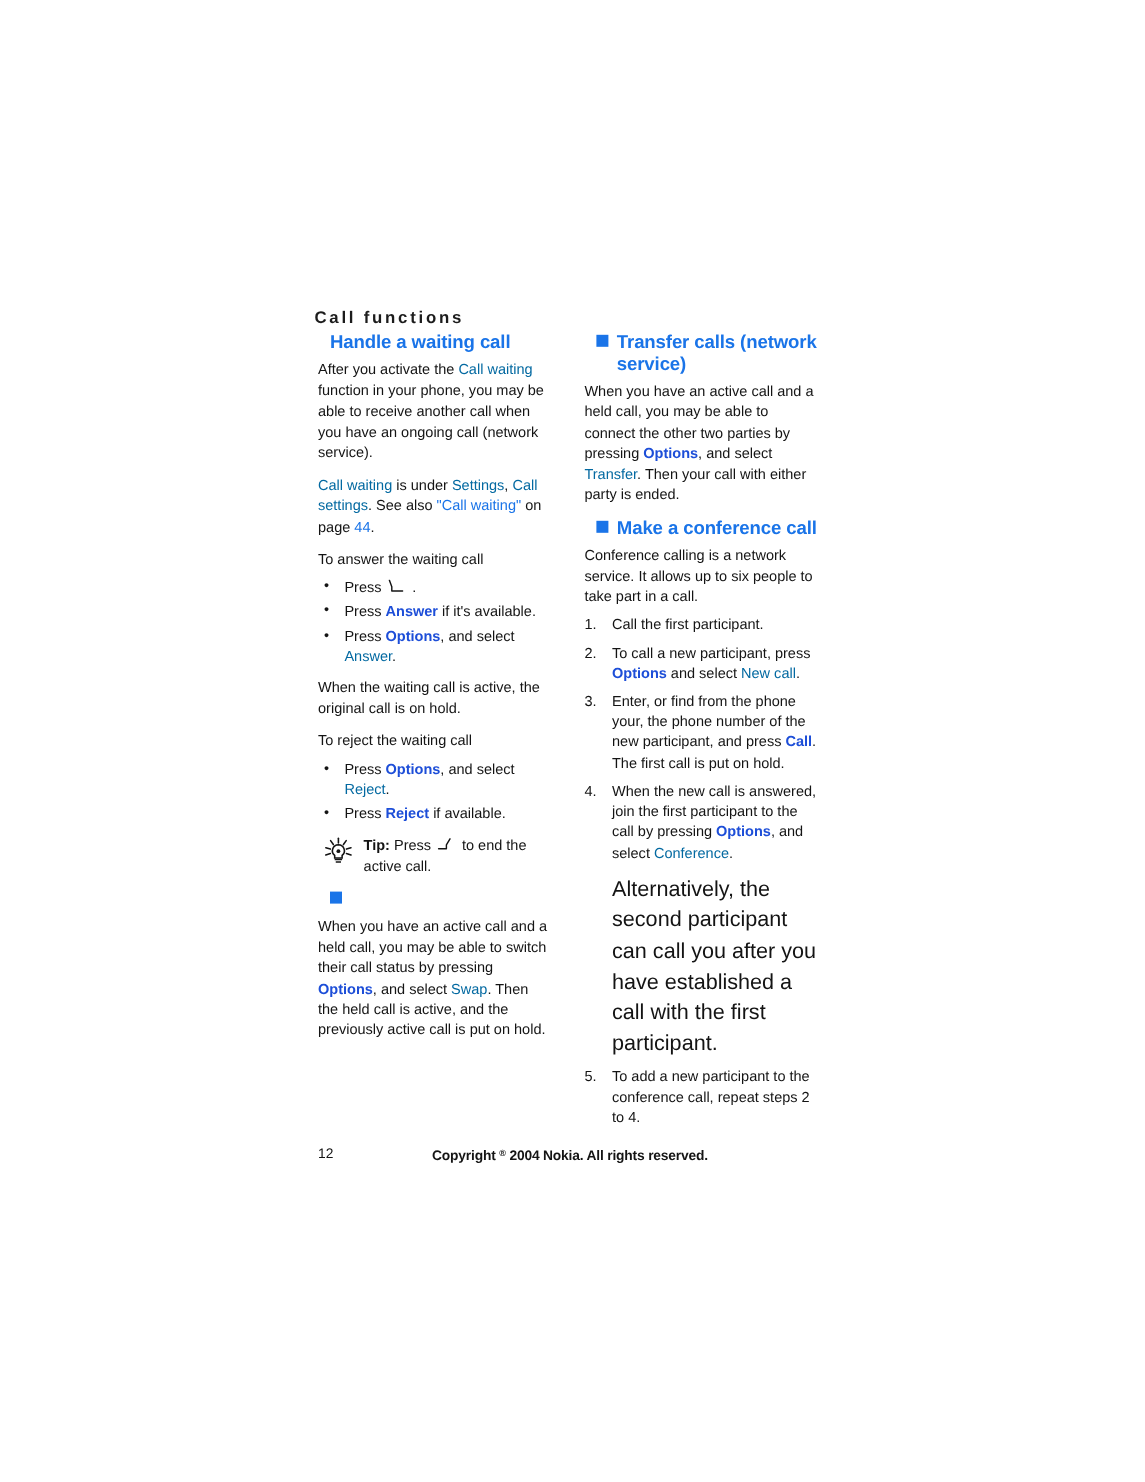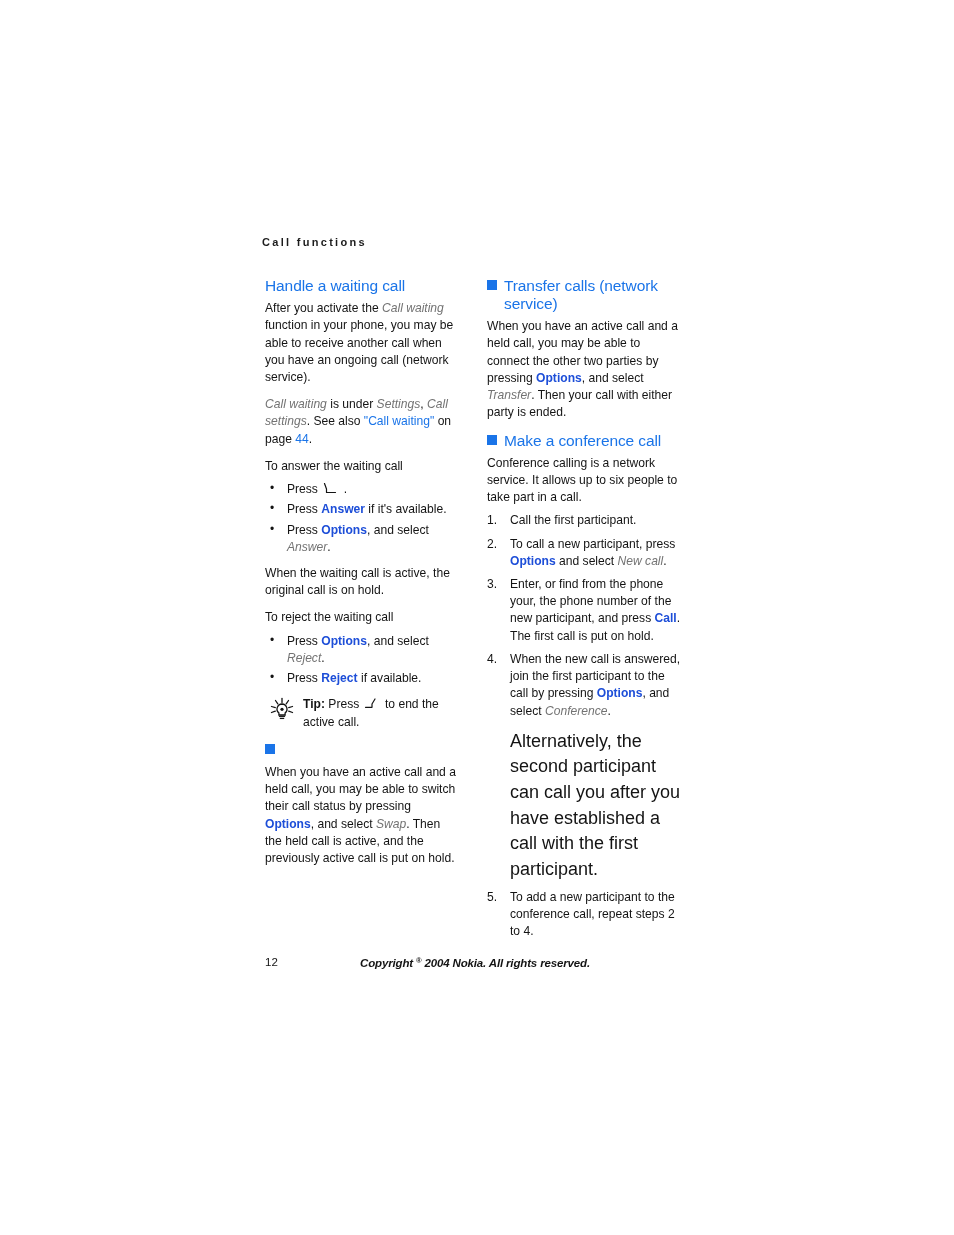--- a/index.html
+++ b/index.html
@@ -20,22 +20,22 @@
     position: absolute;
     left: 0; top: 0;
     width: 954px;
     height: 1235px;
   }
 
   
   .running-header {
     position: absolute;
     left: 262px;
-    top: 236px;
-    font-size: 11px;
+    top: 256px;
+    font-size: 14px;
     letter-spacing: 2.3px;
     font-weight: bold;
     color: #1c1c1c;
   }
 
   
   .columns {
     position: absolute;
     left: 265px;
     top: 277px;
@@ -44,23 +44,23 @@
   .col {
     position: absolute;
     top: 0;
     width: 194px;
   }
   .col-left  { left: 0px; }
   .col-right { left: 222px; }
 
   
   h2.heading {
-    margin: 0 0 5px 0;
+    margin: 0 0 5px 10px;
     font-size: 15.5px;
-    font-weight: normal;
+    font-weight: bold;
     color: #1a74e8;
     line-height: 1.17;
     letter-spacing: -0.1px;
   }
   h2.heading.marked {
     padding-left: 17px;
     text-indent: -17px;
   }
   .sq {
     display: inline-block;
@@ -77,21 +77,21 @@
   p.para {
     margin: 0 0 10px 0;
     font-size: 12.1px;
     line-height: 1.425;
     color: #141414;
   }
   p.tight { margin-bottom: 6px; }
 
   
   .g   { color: #1d4ed8; font-weight: bold; }       
-  .gi  { color: #737373; font-style: italic; }      
+  .gi  { color: #0369a1; }      
   .b   { color: #1a74e8; }
 
   
   ul.blist {
     margin: 0 0 9px 0;
     padding: 0;
     list-style: none;
   }
   ul.blist li {
     position: relative;
@@ -183,21 +183,20 @@
   .footer .copy {
     position: absolute;
     left: 0;
     top: 0;
     width: 420px;
     text-align: center;
     font-size: 11.5px;
     font-weight: bold;
     color: #141414;
     letter-spacing: -0.15px;
-    font-style: italic;
   }
   .footer .copy sup {
     font-size: 7.5px;
     vertical-align: 4px;
   }
 </style>
 </head>
 <body>
 
 <div class="page">

